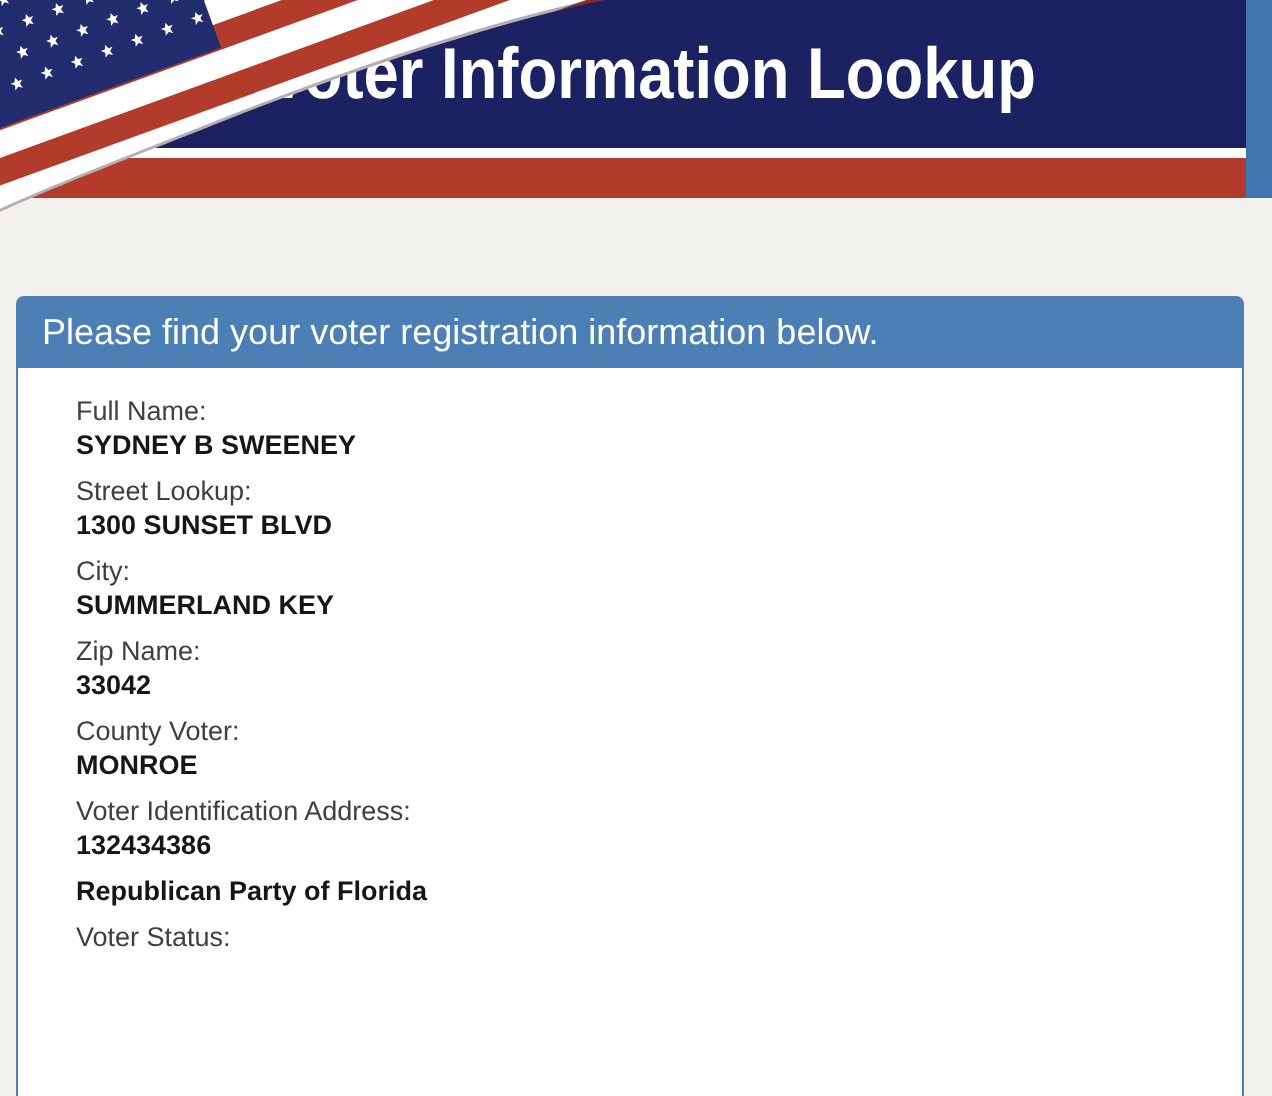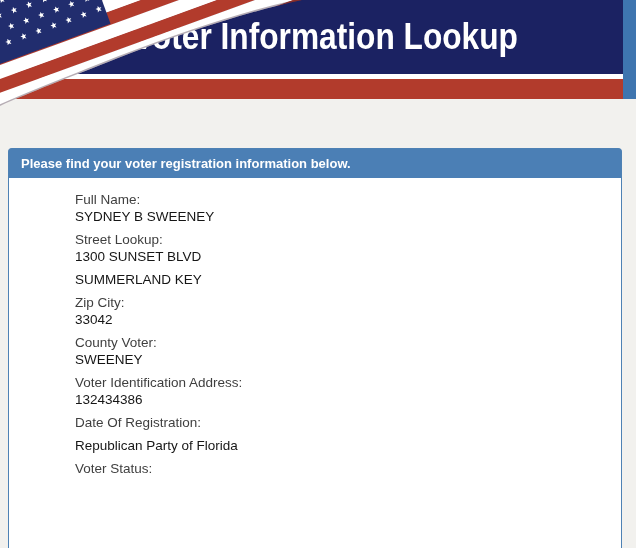--- a/index.html
+++ b/index.html
@@ -53,42 +53,42 @@
   }
   
   .panel{
     position:absolute;
     left:8px;top:148px;
     width:614px;
   }
   .panel-head{
     background:var(--panel-blue);
     color:#ffffff;
-    font-size:13px;font-weight:bold;
+    font-size:18px;font-weight:normal;
     padding:7px 12px 7px 12px;
     border-radius:4px 4px 0 0;
     border:1px solid var(--panel-border);
     border-bottom:none;
   }
   .panel-body{
     background:#ffffff;
     border:1px solid var(--panel-border);
     border-top:none;
     min-height:420px;
     padding:13px 20px 20px 29px;
   }
-  .field{margin-bottom:6px;margin-left:37px;}
+  .field{margin-bottom:6px;}
   .flabel{
     font-size:13.5px;
     color:var(--label-color);
     line-height:17px;
   }
   .fvalue{
     font-size:13.5px;
-    font-weight:normal;
+    font-weight:bold;
     color:var(--value-color);
     line-height:17px;
   }
 </style>
 </head>
 <body>
 
 <div class="header">
   <div class="edge-strip"></div>
   <div class="banner">
@@ -199,36 +199,36 @@
     <div class="fields">
         <div class="field">
           <div class="flabel">Full Name:</div>
           <div class="fvalue">SYDNEY B SWEENEY</div>
         </div>
         <div class="field">
           <div class="flabel">Street Lookup:</div>
           <div class="fvalue">1300 SUNSET BLVD</div>
         </div>
         <div class="field">
+          <div class="flabel">City:</div>
           <div class="fvalue">SUMMERLAND KEY</div>
         </div>
         <div class="field">
-          <div class="flabel">Zip City:</div>
+          <div class="flabel">Zip Name:</div>
           <div class="fvalue">33042</div>
         </div>
         <div class="field">
           <div class="flabel">County Voter:</div>
-          <div class="fvalue">SWEENEY</div>
+          <div class="fvalue">MONROE</div>
         </div>
         <div class="field">
           <div class="flabel">Voter Identification Address:</div>
           <div class="fvalue">132434386</div>
         </div>
         <div class="field">
-          <div class="flabel">Date Of Registration:</div>
         </div>
         <div class="field">
           <div class="fvalue">Republican Party of Florida</div>
         </div>
         <div class="field">
           <div class="flabel">Voter Status:</div>
         </div>
       </div>
   </div>
 </div>

